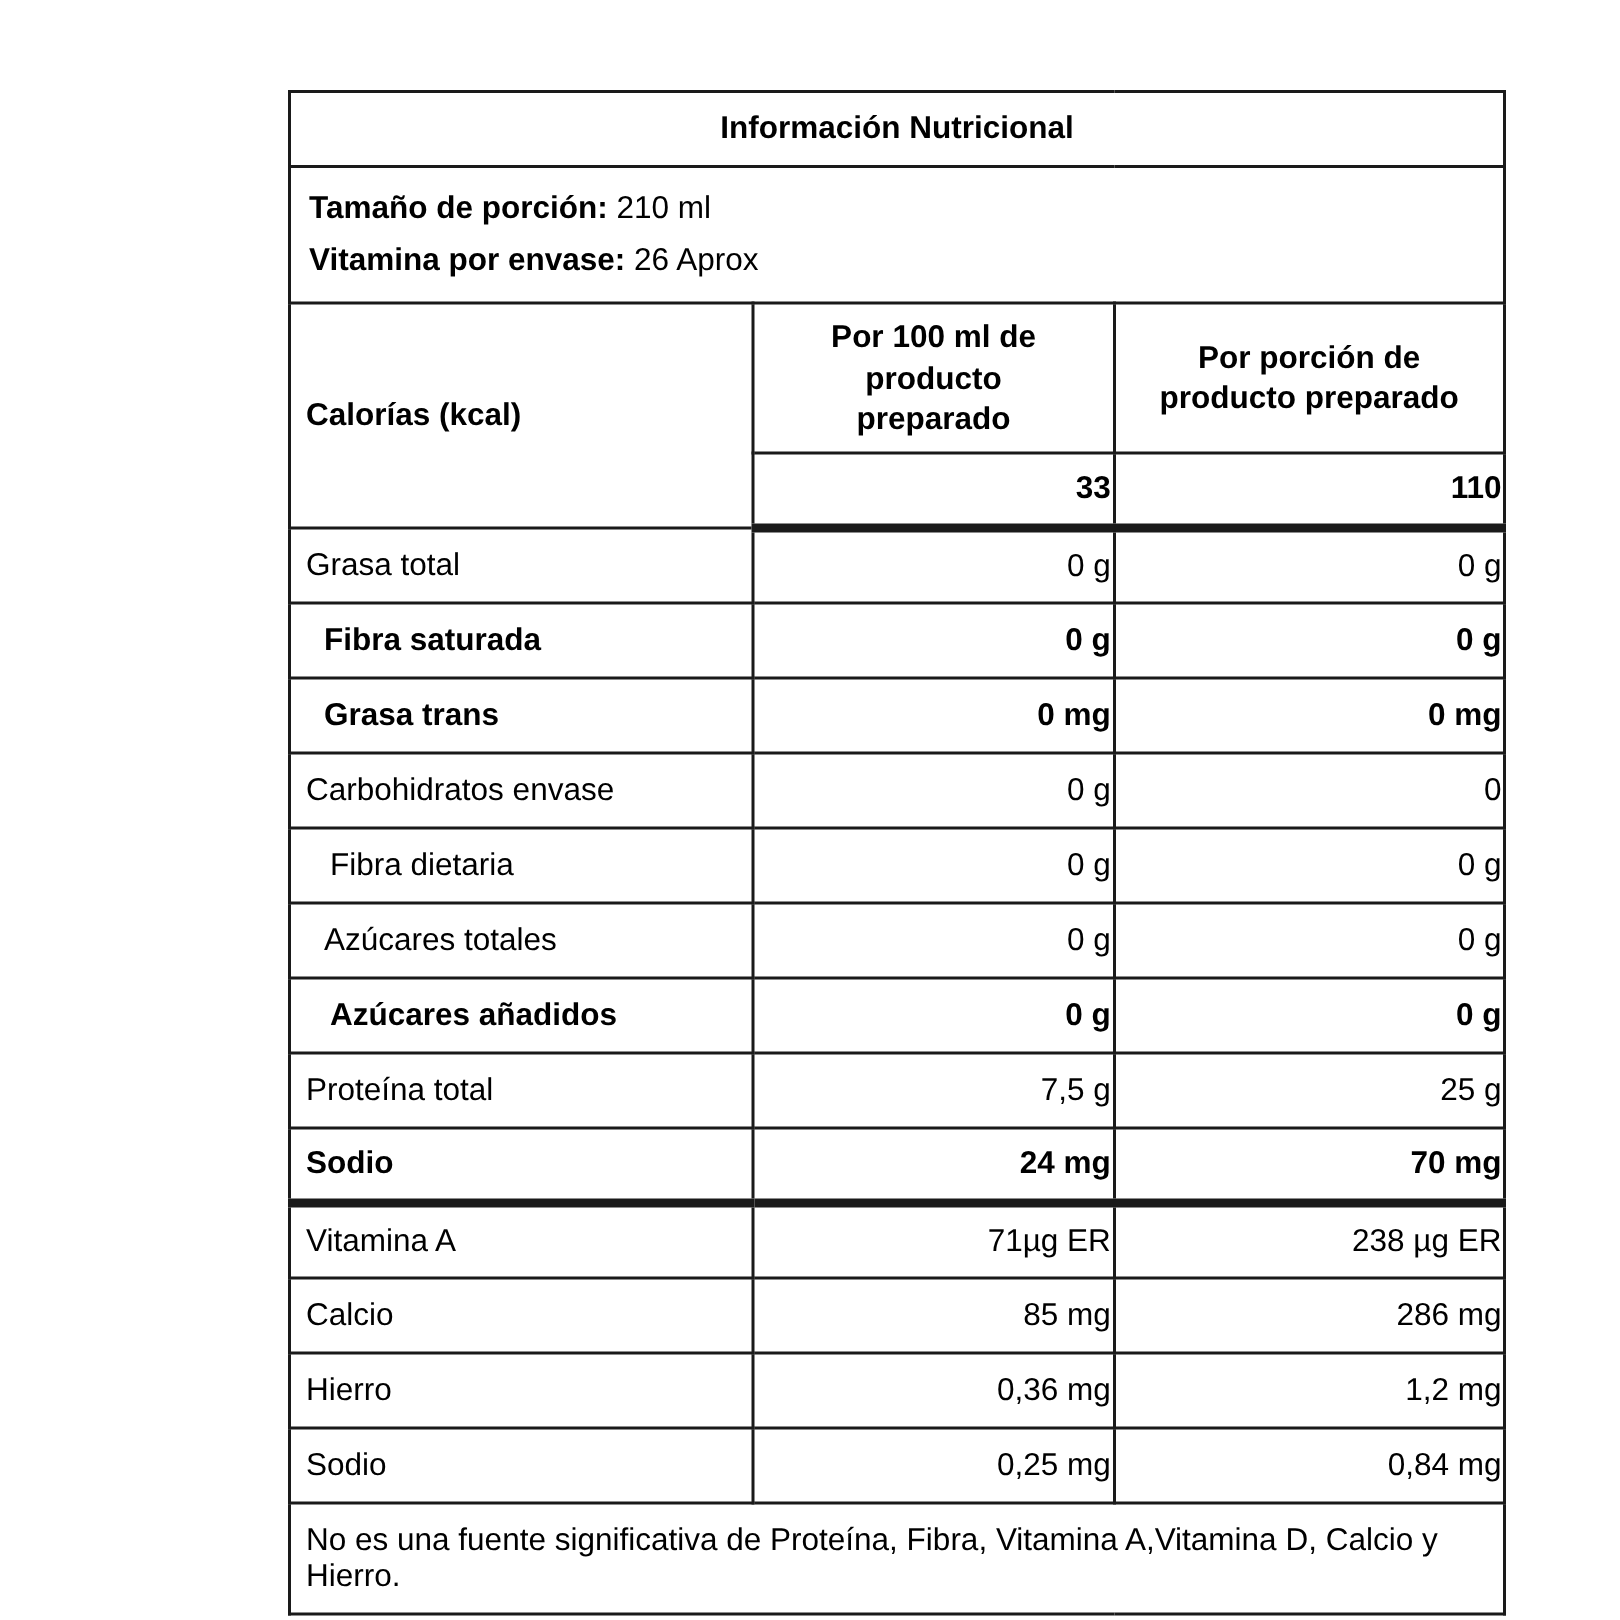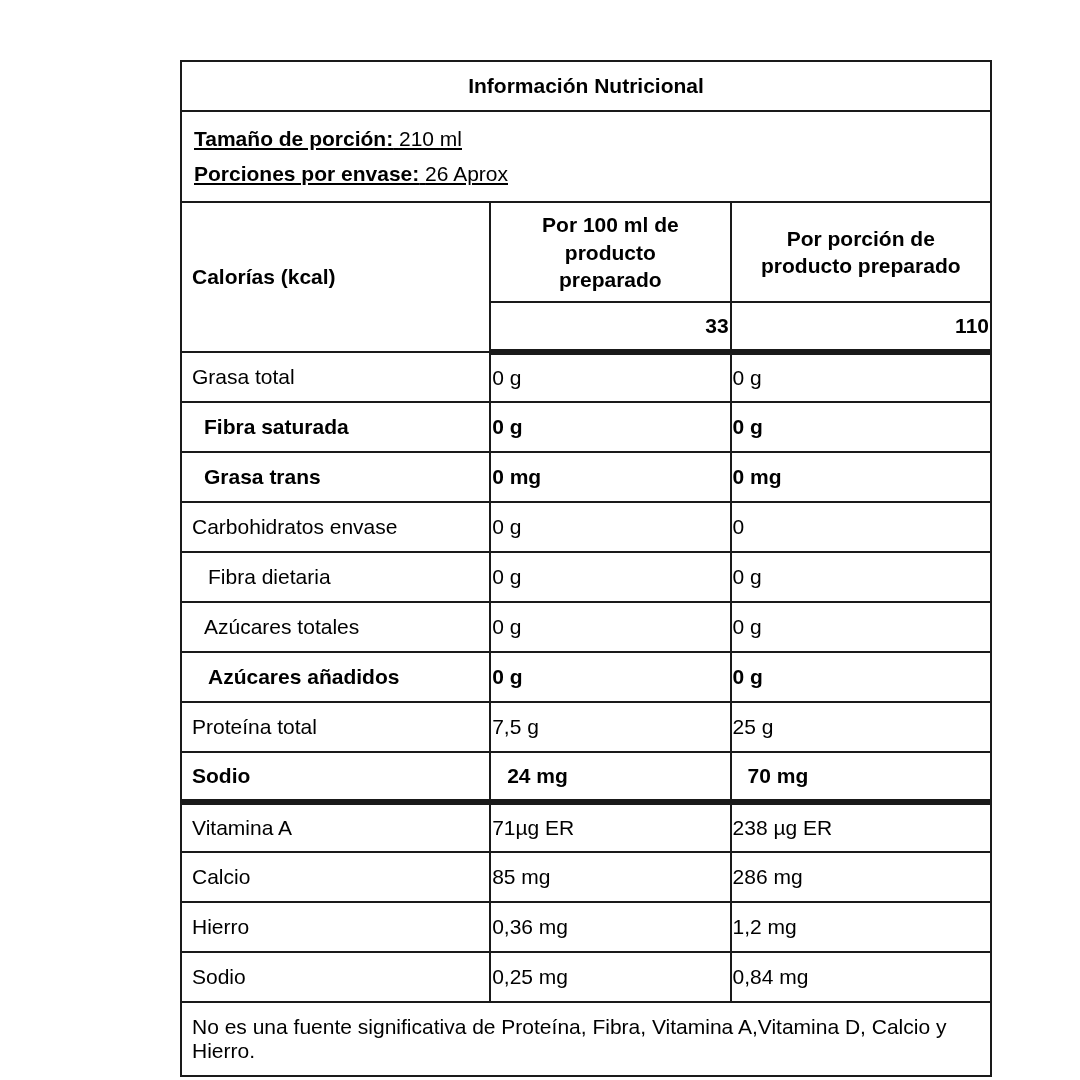--- a/index.html
+++ b/index.html
@@ -11,21 +11,21 @@
   }
   .canvas {
     position: relative;
     width: 1080px;
     height: 1080px;
     background: #ffffff;
     overflow: hidden;
   }
   .label-wrap {
     position: absolute;
-    left: 180px;
+    left: 192px;
     top: 60px;
     width: 812px;
   }
   table.nutrition {
     width: 100%;
     border-collapse: collapse;
     table-layout: fixed;
     color: #000000;
   }
   table.nutrition td {
@@ -40,21 +40,20 @@
     font-weight: bold;
     font-size: 24px;
     padding: 4px 8px;
   }
   td.serving-cell {
     height: 80px;
     padding: 10px 12px;
     font-size: 22px;
     line-height: 1.65;
     border-bottom-width: 6px;
-    text-decoration: underline;
   }
   .serving-line .lbl { font-weight: bold; }
   td.calories-cell {
     font-weight: bold;
     font-size: 22px;
     padding-left: 10px;
     text-align: left;
   }
   td.colhead-cell {
     height: 100px;
@@ -73,21 +72,21 @@
   }
   tr.nutrient-row td {
     height: 50px;
   }
   tr.nutrient-row td.lbl-cell {
     text-align: left;
     padding-left: 10px;
     padding-right: 6px;
   }
   tr.nutrient-row td.val-cell {
-    text-align: left;
+    text-align: right;
   }
   tr.nutrient-row.b td { font-weight: bold; }
   tr.nutrient-row td.ind1 { padding-left: 22px; }
   tr.nutrient-row td.ind2 { padding-left: 26px; }
   tr.thick-after td { border-bottom-width: 6px; padding-left: 16px; }
   td.footnote-cell {
     height: 42px;
     font-size: 17.5px;
     padding: 12px 10px;
     text-align: left;
@@ -110,21 +109,21 @@
         <td class="title-cell" colspan="3">Información Nutricional</td>
       </tr>
 
       <tr>
         <td class="serving-cell" colspan="3">
           <div class="serving-line">
             <span class="lbl">Tamaño de porción:</span>
             <span class="val">210 ml</span>
           </div>
           <div class="serving-line">
-            <span class="lbl">Porciones por envase:</span>
+            <span class="lbl">Vitamina por envase:</span>
             <span class="val">26 Aprox</span>
           </div>
         </td>
       </tr>
 
       <tr>
         <td class="calories-cell" rowspan="2">Calorías (kcal)</td>
         <td class="colhead-cell">Por 100 ml de
 producto
 preparado</td>

